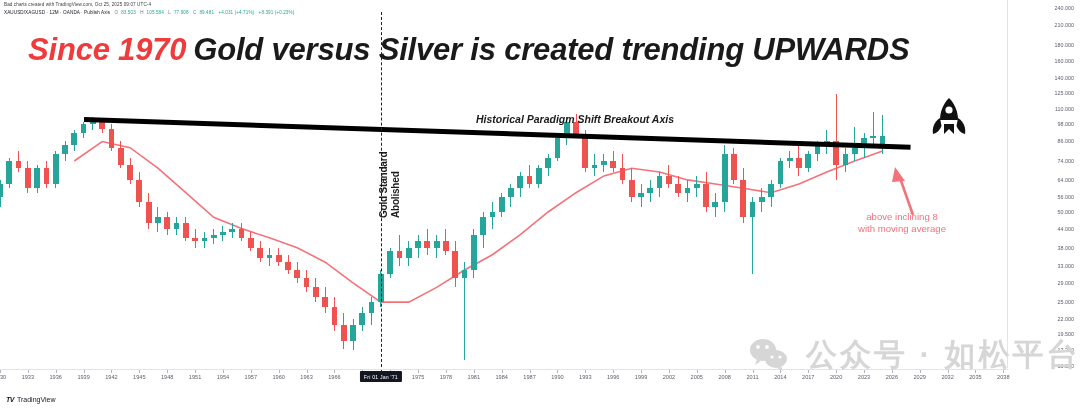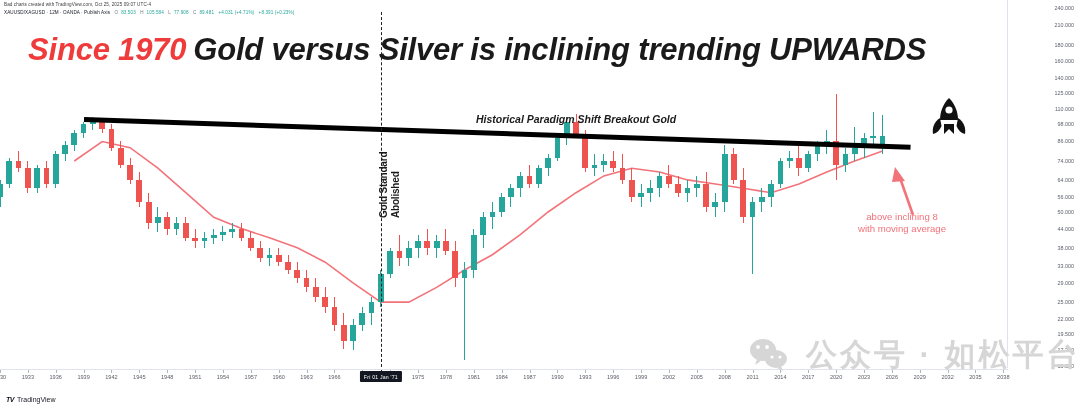--- a/index.html
+++ b/index.html
@@ -83,21 +83,21 @@
   <span class="sym-main">XAUUSD/XAGUSD · 12M · OANDA · Publish Axis</span>
   <span class="ohlc-label">O</span><span class="val-up">83.503</span>
   <span class="ohlc-label">H</span><span class="val-up">105.584</span>
   <span class="ohlc-label">L</span><span class="val-up">77.908</span>
   <span class="ohlc-label">C</span><span class="val-up">89.481</span>
   <span class="val-up">+4.031 (+4.71%)</span>
   <span class="val-up">+8.391 (+0.23%)</span>
 </div>
 
 <div class="title">
-  <span class="since">Since 1970</span><span>Gold versus Silver is inclining trending UPWARDS</span>
+  <span class="since">Since 1970</span><span>Gold versus Silver is created trending UPWARDS</span>
 </div>
 
 <div class="plot" id="plot">
   <svg class="ma-svg" id="ma-svg" width="1008" height="368">
       <polyline points="74.3,161.0 102.2,141.5 130.1,147.7 157.9,168.2 185.8,192.7 213.7,217.3 241.5,228.6 269.4,237.8 297.3,247.7 325.2,262.2 353.0,282.8 380.9,302.1 408.8,302.1 436.6,287.4 464.5,270.0 492.4,254.7 520.3,234.7 548.1,212.0 576.0,192.7 603.9,175.9 631.7,168.2 659.6,172.0 687.5,179.9 715.4,184.0 743.2,188.3 771.1,192.7 799.0,184.0 826.8,172.0 854.7,161.0 882.6,150.9" fill="none" stroke="#f2737a" stroke-width="1.6"></polyline>
     </svg>
   <div id="candles">
       <div class="candle">
         <div class="wick" style="left: -0.5px; top: 179.894px; height: 27.0035px; background: rgb(38, 166, 154);"></div>
         <div class="body" style="left: -2.88px; top: 184.023px; width: 5.76px; height: 13.2368px; background: rgb(38, 166, 154);"></div>
@@ -479,21 +479,21 @@
         <div class="body" style="left: 870.41px; top: 135.557px; width: 5.76px; height: 2.9226px; background: rgb(38, 166, 154);"></div>
       </div>
       <div class="candle">
         <div class="wick" style="left: 882.081px; top: 114.788px; height: 39.5324px; background: rgb(38, 166, 154);"></div>
         <div class="body" style="left: 879.701px; top: 136.309px; width: 5.76px; height: 8.99215px; background: rgb(38, 166, 154);"></div>
       </div>
     </div>
 </div>
 
 <div class="breakout-line" id="trendline" style="left: 83.6129px; top: 116.754px; width: 827.305px; height: 4.5px; transform: rotate(1.92397deg);"></div>
-<div class="breakout-label" id="breakout-label" style="left: 476px; top: 113px;">Historical Paradigm Shift Breakout Gold</div>
+<div class="breakout-label" id="breakout-label" style="left: 476px; top: 113px;">Historical Paradigm Shift Breakout Axis</div>
 
 <div class="vline" id="vline" style="left: 380.903px; top: 12px; height: 360px;"></div>
 <div class="vlabel" id="vlabel1" style="left: 377.903px; top: 218px;">Gold Standard</div>
 <div class="vlabel l2" id="vlabel2" style="left: 389.903px; top: 218px;">Abolished</div>
 
 <div class="annot-red" id="ma-note" style="left: 858px; top: 211px;">
   <div>above inclining 8</div>
   <div>with moving average</div>
 </div>
 <svg id="arrow" width="60" height="60" style="position:absolute;left:885px;top:165px;">

